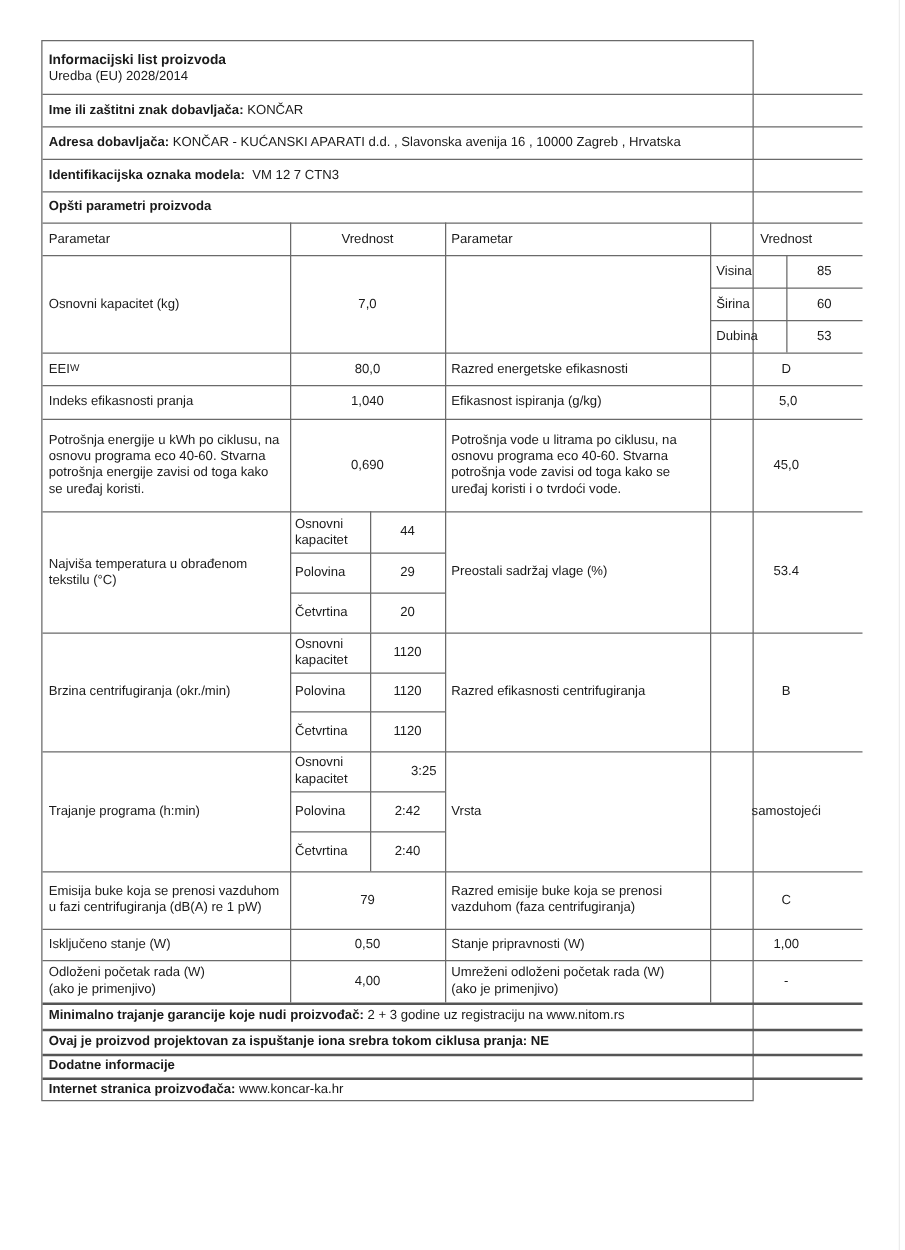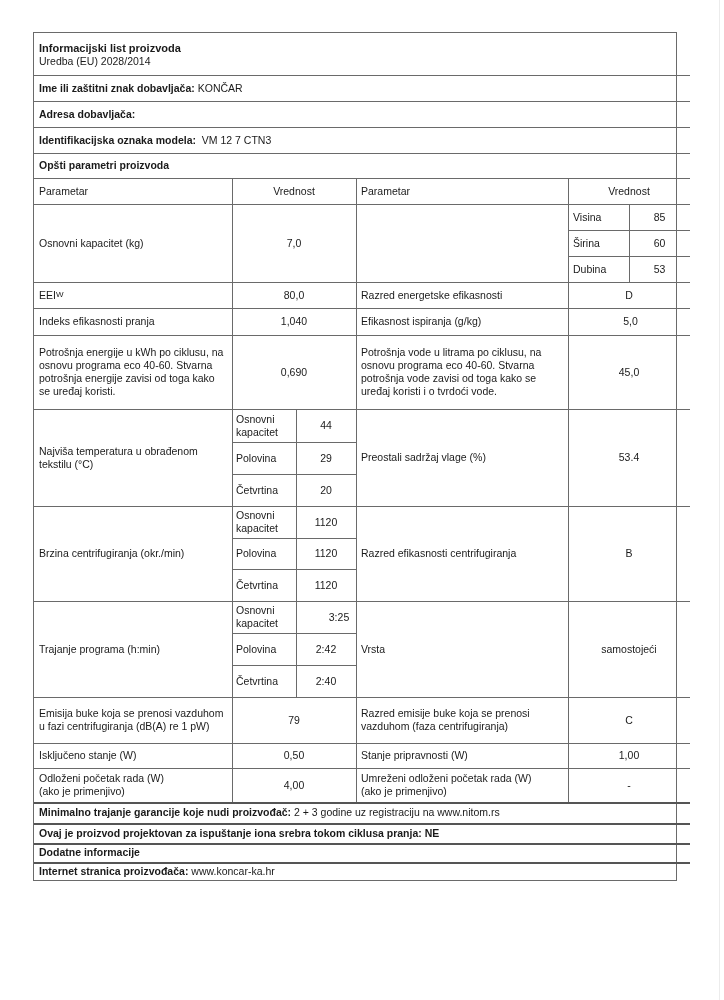--- a/index.html
+++ b/index.html
@@ -1,19 +1,19 @@
 <!DOCTYPE html>
 <html><head>
 <meta charset="utf-8">
 <style>
   html, body { margin: 0; padding: 0; background: #ffffff; }
   body { width: 724px; height: 1000px; position: relative; overflow: hidden;
          font-family: "Liberation Sans", "DejaVu Sans", sans-serif; color: #1a1a1a; }
   .page-edge { position: absolute; left: 719px; top: 0; width: 1px; height: 1000px; background: #ececec; }
-  .sheet { position: absolute; left: 33px; top: 32px; width: 644px; height: 849px;
+  .sheet { position: absolute; left: 33px; top: 32px; width: 570px; height: 849px;
            border: 1px solid #6a6a6a; box-sizing: border-box; }
   .cell { position: absolute; box-sizing: border-box; display: flex; align-items: center;
           font-size: 10.5px; line-height: 13px; padding: 0 5px; }
   .center { justify-content: center; text-align: center; }
   .b { font-weight: bold; }
   .hl { position: absolute; height: 1px; background: #6a6a6a; }
   .vl { position: absolute; width: 1px; background: #6a6a6a; }
   .hl.thick { height: 1.5px; background: #555; }
   sub { font-size: 8px; vertical-align: -2px; line-height: 0; }
   .title-block { flex-direction: column; align-items: flex-start; justify-content: center; }
@@ -32,21 +32,21 @@
     <span class="t2">Uredba (EU) 2028/2014</span>
   </div>
   <div class="hl" style="left:0;top:42px;width:656px;"></div>
 
   <div class="cell" style="left:0;top:42px;width:656px;height:26px;">
     <span class="b">Ime ili zaštitni znak dobavljača:</span>&nbsp;<span>KONČAR</span>
   </div>
   <div class="hl" style="left:0;top:68px;width:656px;"></div>
 
   <div class="cell" style="left:0;top:68px;width:656px;height:26px;align-items:center;">
-    <span class="b">Adresa dobavljača:</span>&nbsp;
+    <span class="b">Adresa dobavljača:</span>&nbsp;<span>KONČAR - KUĆANSKI APARATI d.d. , Slavonska avenija 16 , 10000 Zagreb , Hrvatska</span>
   </div>
   <div class="hl" style="left:0;top:94px;width:656px;"></div>
 
   <div class="cell" style="left:0;top:94px;width:656px;height:26px;">
     <span class="b">Identifikacijska oznaka modela:</span>&nbsp;&nbsp;<span>VM 12 7 CTN3</span>
   </div>
   <div class="hl" style="left:0;top:120px;width:656px;"></div>
 
   <div class="cell b" style="left:0;top:120px;width:656px;height:25px;">Opšti parametri proizvoda</div>
   <div class="hl" style="left:0;top:145px;width:656px;"></div>

